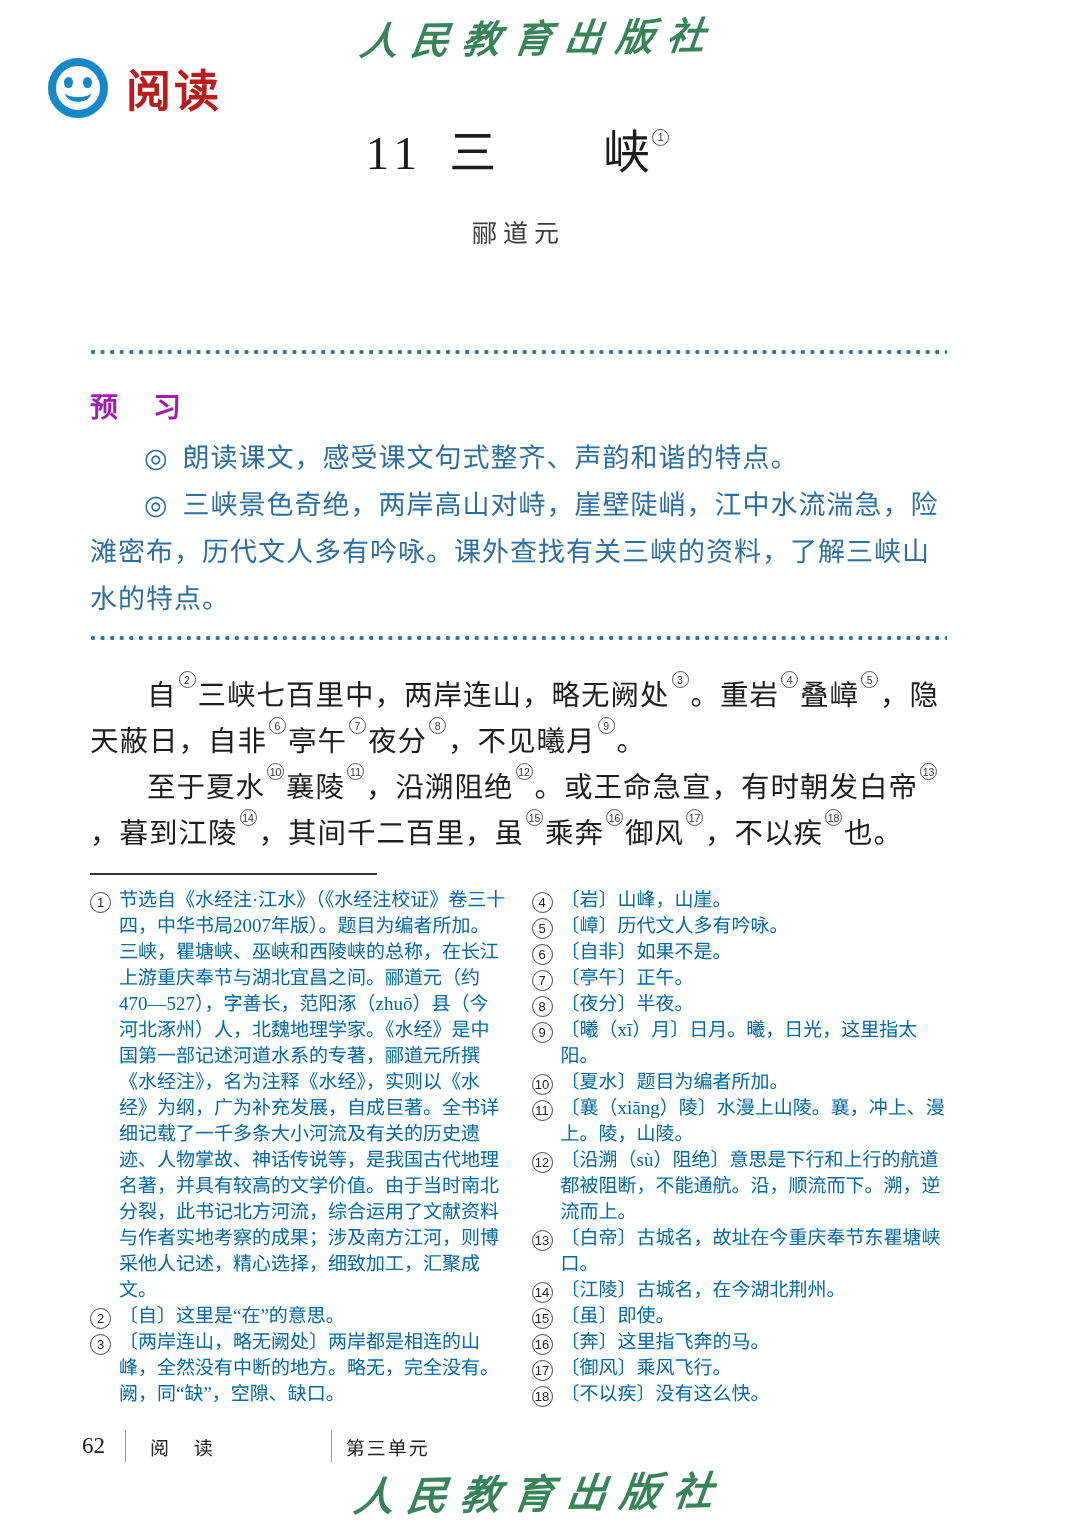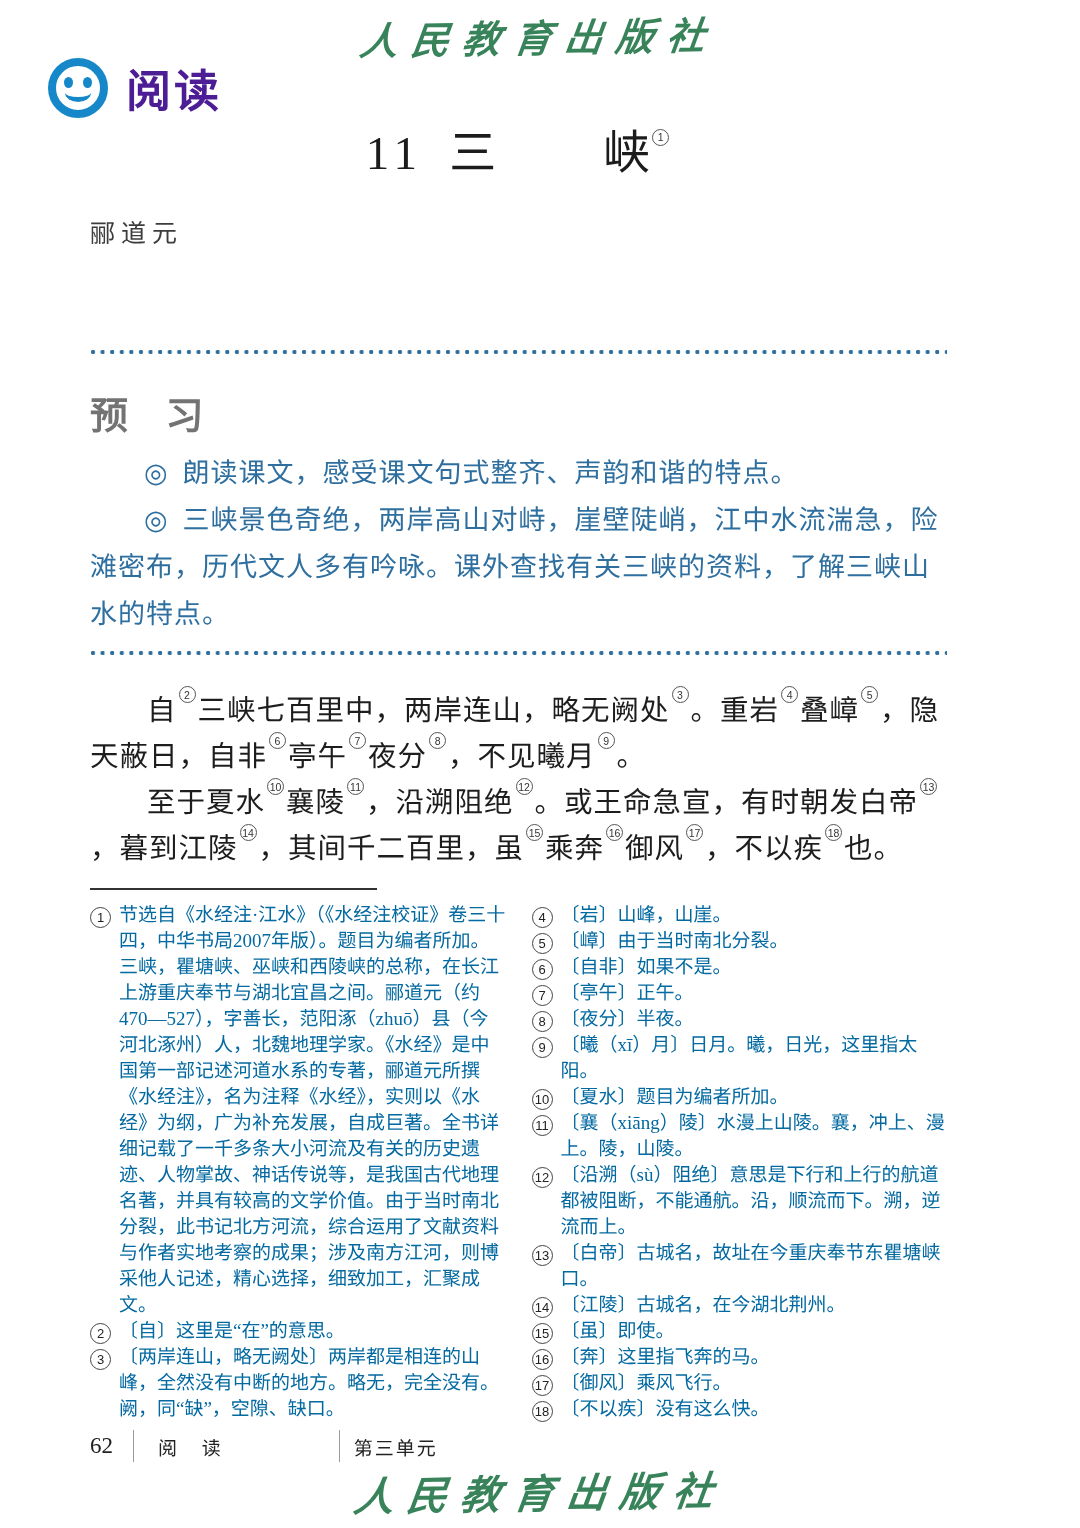--- a/index.html
+++ b/index.html
@@ -18,38 +18,38 @@
   .logo-bottom .logo-text { font-size:40px; }
 
   
   .section-header { position:absolute; left:48px; top:55px; display:flex; align-items:center; }
   .smiley { position:relative; display:inline-block; width:60px; height:60px;
             border:8px solid #1688c9; border-radius:50%; background:#fff; }
   .smiley .eye { position:absolute; width:9px; height:11px; background:#1688c9; border-radius:50%; top:11px; }
   .smiley .eye-l { left:8px; } .smiley .eye-r { right:8px; }
   .smiley .mouth { position:absolute; left:9px; right:9px; bottom:8px; height:11px;
                    border-bottom:5px solid #1688c9; border-radius:0 0 55% 55% / 0 0 95% 95%; }
-  .section-label { margin-left:18px; font-size:45px; font-weight:bold; color:#4c1d95;
+  .section-label { margin-left:18px; font-size:45px; font-weight:bold; color:#b91c1c;
                    font-family:"Liberation Sans","DejaVu Sans",sans-serif; letter-spacing:3px; }
 
   
   .lesson-title { margin-top:54px; text-align:center; font-weight:normal; font-size:47px; color:#1c1c1c; }
   .lesson-num { letter-spacing:6px; margin-right:26px; }
   .lesson-name { letter-spacing:30px; margin-right:-30px; }
   .title-ref { width:20px; height:20px; font-size:12px; top:-24px; margin-left:2px; }
-  .author { margin-top:30px; text-align:left; font-size:25px; color:#3c3c3c; letter-spacing:6px; }
+  .author { margin-top:30px; text-align:center; font-size:25px; color:#3c3c3c; letter-spacing:6px; }
 
   
   .dotted { height:6px; margin-top:100px;
             background-image:radial-gradient(circle at 3px 3px, #2f6f9f 1.9px, rgba(0,0,0,0) 2.4px);
             background-size:9.6px 6px; background-repeat:repeat-x; }
   .dotted.second { margin-top:12px; }
 
   
-  .preview-heading { margin-top:30px; font-size:38px; color:#737373; letter-spacing:14px; font-weight:bold; }
+  .preview-heading { margin-top:30px; font-size:28px; color:#a21caf; letter-spacing:14px; font-weight:bold; }
   .preview-items { margin-top:10px; }
   .preview-item { font-size:27px; line-height:47px; color:#2f6f9f; text-indent:2em; letter-spacing:1px; }
   .preview-marker { margin-right:14px; }
 
   
   .main-text { margin-top:32px; }
   .body-para { font-size:28.5px; line-height:46px; text-indent:2em; color:#1d1d1d; letter-spacing:1px; }
 
   .circ-ref { display:inline-flex; align-items:center; justify-content:center;
               width:17px; height:17px; border:1px solid #555; border-radius:50%;
@@ -62,21 +62,21 @@
   .footnotes { display:flex; gap:26px; }
   .fn-col { flex:1; }
   .fn-item { display:flex; align-items:flex-start; }
   .fn-num { flex:none; display:inline-flex; align-items:center; justify-content:center;
             width:21px; height:21px; border:1px solid #444; border-radius:50%;
             font-size:13px; line-height:1; color:#222; margin:5px 8px 0 0;
             font-family:"Liberation Sans","DejaVu Sans",sans-serif; }
   .fn-text { flex:1; font-size:19px; line-height:26px; color:#0369a1; }
 
   
-  .page-footer { position:absolute; left:90px; top:1430px; display:flex; align-items:center;
+  .page-footer { position:absolute; left:82px; top:1430px; display:flex; align-items:center;
                  font-size:19px; color:#222; }
   .pageno { font-size:23px; margin-right:20px; }
   .vbar { width:1px; height:32px; background:#9a9a9a; margin-right:24px; }
   .footer-section { letter-spacing:10px; margin-right:108px; }
   .vbar2 { margin-right:14px; }
   .footer-unit { letter-spacing:2px; }
 </style>
 </head>
 <body>
 
@@ -133,21 +133,21 @@
           <span class="fn-text">〔两岸连山，略无阙处〕两岸都是相连的山峰，全然没有中断的地方。略无，完全没有。阙，同“缺”，空隙、缺口。</span>
         </div>
       </div>
     <div class="fn-col" id="fn-right">
         <div class="fn-item">
           <span class="fn-num">4</span>
           <span class="fn-text">〔岩〕山峰，山崖。</span>
         </div>
         <div class="fn-item">
           <span class="fn-num">5</span>
-          <span class="fn-text">〔嶂〕由于当时南北分裂。</span>
+          <span class="fn-text">〔嶂〕历代文人多有吟咏。</span>
         </div>
         <div class="fn-item">
           <span class="fn-num">6</span>
           <span class="fn-text">〔自非〕如果不是。</span>
         </div>
         <div class="fn-item">
           <span class="fn-num">7</span>
           <span class="fn-text">〔亭午〕正午。</span>
         </div>
         <div class="fn-item">

